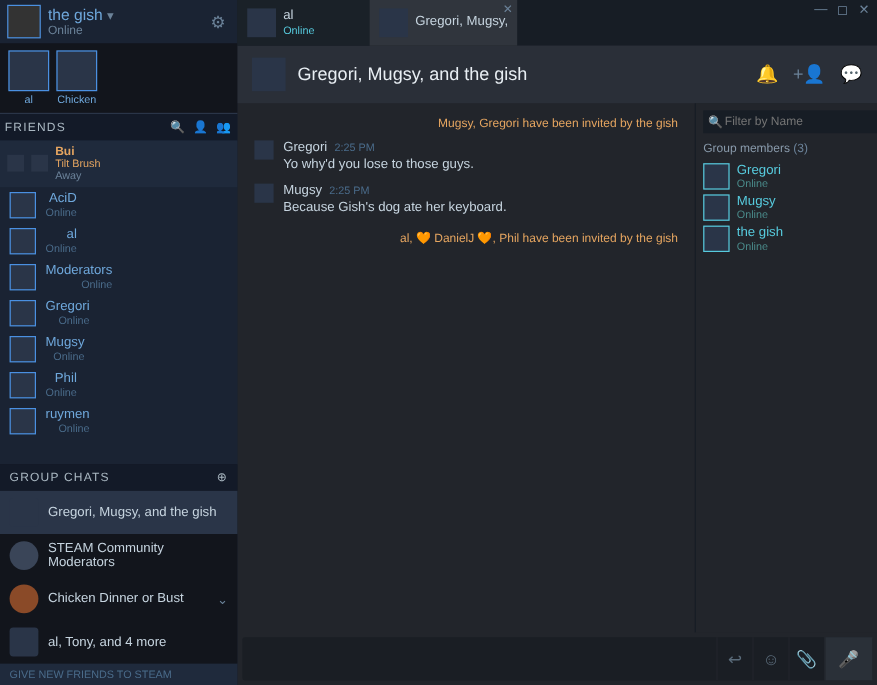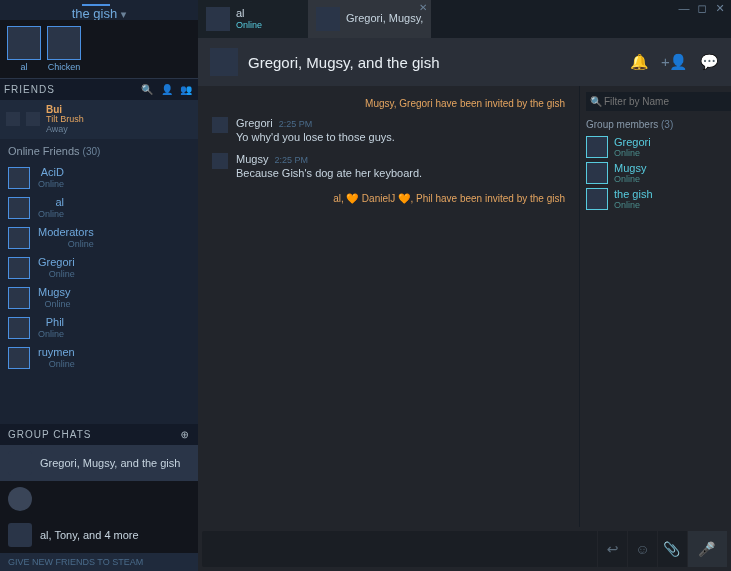--- a/index.html
+++ b/index.html
@@ -1,18 +1,18 @@
 <!DOCTYPE html>
 <html><head>
 <meta charset="utf-8">
 <style>
 * { margin: 0; padding: 0; box-sizing: border-box; }
 body { width: 731px; height: 571px; background: #171d25; color: #c6d4df; font-family: Arial, sans-serif; font-size: 12px; overflow: hidden; position: relative; }
 .sidebar { position: absolute; left: 0; top: 0; width: 198px; height: 100%; background: #1f2a3c; display: flex; flex-direction: column; }
-.profile-header { height: 20px; display: flex; align-items: center; padding: 4px 6px; background: #1a2333; flex-direction: column; }
+.profile-header { height: 36px; display: flex; align-items: center; padding: 4px 6px; background: #1a2333; }
 .profile-avatar { width: 28px; height: 28px; background: #333; border: 1px solid #4a90e2; margin-right: 6px; }
 .profile-info { flex: 1; }
 .profile-name { color: #6fa8dc; font-size: 13px; }
 .profile-status { color: #6b8299; font-size: 10px; }
 .gear-icon { color: #6b8299; font-size: 14px; padding: 4px; cursor: default; }
 .favorites { display: flex; gap: 4px; padding: 6px; background: #12151c; border-bottom: 1px solid #2a3548; }
 .fav-item { display: flex; flex-direction: column; align-items: center; width: 36px; }
 .fav-avatar { width: 34px; height: 34px; background: #2a3548; border: 1px solid #4a90e2; }
 .fav-name { font-size: 9px; color: #6fa8dc; margin-top: 2px; overflow: hidden; max-width: 36px; text-overflow: ellipsis; white-space: nowrap; }
 .section-header { background: #131a28; padding: 5px 4px; font-size: 10px; color: #aab8c2; letter-spacing: 1px; display: flex; align-items: center; justify-content: space-between; }
@@ -122,23 +122,20 @@
     <div class="friend-recent">
       <div class="recent-avatar"></div>
       <div class="recent-avatar"></div>
       <div class="recent-info">
         <div class="recent-name">Bui</div>
         <div style="color:#e5a560">Tilt Brush</div>
         <div style="color:#6b8299">Away</div>
       </div>
     </div>
 
-    <div class="online-label">
-      <span>Online Friends</span> <span class="count">(30)</span>
-    </div>
 
     <div class="friend-item">
         <div class="friend-avatar"></div>
         <div class="friend-info">
           <div class="friend-name">AciD</div>
           <div class="friend-status">Online</div>
         </div>
       </div>
     <div class="friend-item">
         <div class="friend-avatar"></div>
@@ -189,20 +186,26 @@
     <div class="group-chats-header">
       <span>GROUP CHATS</span>
       <span>⊕</span>
     </div>
     <div class="group-chat-item active">
         <div class="group-avatar"></div>
         <span class="group-name">Gregori, Mugsy, and the gish</span>
       </div>
     <div class="group-chat-item">
         <div class="group-avatar" style="border-radius:50%;background:#3a4558"></div>
+        <span class="group-name">STEAM Community Moderators</span>
+      </div>
+    <div class="group-chat-item">
+        <div class="group-avatar" style="border-radius:50%;background:#8a4a28"></div>
+        <span class="group-name">Chicken Dinner or Bust</span>
+        <span class="chevron-icon" style="margin-left:auto">⌄</span>
       </div>
     <div class="group-chat-item">
         <div class="group-avatar"></div>
         <span class="group-name">al, Tony, and 4 more</span>
       </div>
   </div>
   <div class="bottom-bar">GIVE NEW FRIENDS TO STEAM</div>
 </div>
 
 <div class="main">

